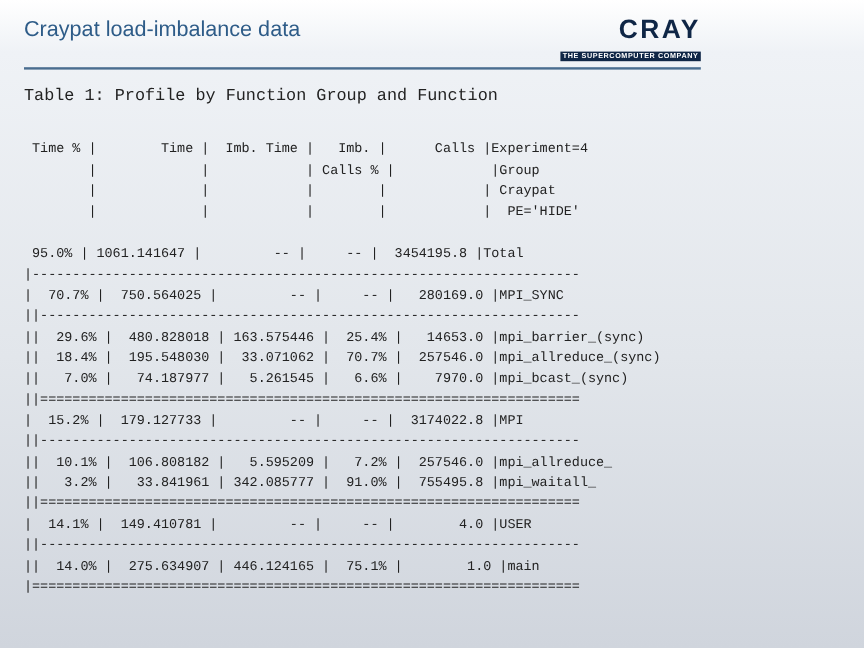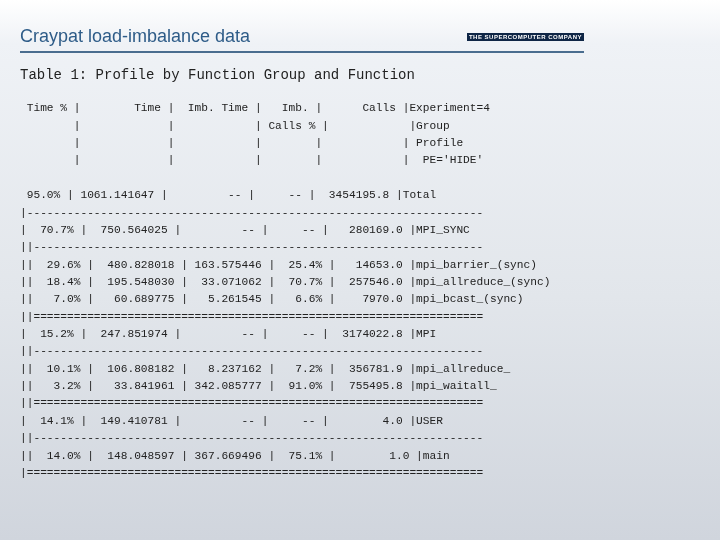--- a/index.html
+++ b/index.html
@@ -5,21 +5,21 @@
   html, body {
     margin: 0;
     padding: 0;
     width: 720px;
     height: 540px;
     overflow: hidden;
     font-family: Arial, Helvetica, sans-serif;
     background: linear-gradient(180deg, #ffffff 0%, #eff2f6 8%, #e2e6eb 55%, #d0d5dd 100%);
   }
   .page {
-    padding: 26px 20px 20px 20px;
+    padding: 14px 20px 20px 20px;
     box-sizing: border-box;
     width: 604px;
     height: 540px;
     color: #222;
   }
   .header {
     display: flex;
     justify-content: space-between;
     align-items: flex-start;
   }
@@ -60,56 +60,58 @@
   .mono {
     font-family: "Courier New", Courier, monospace;
     font-size: 11.2px;
     line-height: 1.55;
     white-space: pre;
     color: #222;
   }
   .table-title {
     font-family: "Courier New", Courier, monospace;
     font-size: 14px;
+    margin-bottom: 12px;
     color: #222;
   }
 </style>
 </head>
 <body>
 
 <div class="page">
 
   <div class="header">
     <div class="title">Craypat load-imbalance data</div>
     <div class="logo">
+      <div class="logo-main">CRAY</div>
       <span class="logo-sub">THE SUPERCOMPUTER COMPANY</span>
     </div>
   </div>
 
   <hr class="hr">
 
   <div class="table-title">Table 1:  Profile by Function Group and Function</div>
 
   <div class="mono">
 <span> Time % |        Time |  Imb. Time |   Imb. |      Calls |Experiment=4</span>
 <span>        |             |            | Calls % |            |Group</span>
-<span>        |             |            |        |            | Profile</span>
+<span>        |             |            |        |            | Craypat</span>
 <span>        |             |            |        |            |  PE='HIDE'</span>
 
 <span> 95.0% | 1061.141647 |         -- |     -- |  3454195.8 |Total</span>
 <span>|--------------------------------------------------------------------</span>
 <span>|  70.7% |  750.564025 |         -- |     -- |   280169.0 |MPI_SYNC</span>
 <span>||-------------------------------------------------------------------</span>
 <span>||  29.6% |  480.828018 | 163.575446 |  25.4% |   14653.0 |mpi_barrier_(sync)</span>
 <span>||  18.4% |  195.548030 |  33.071062 |  70.7% |  257546.0 |mpi_allreduce_(sync)</span>
-<span>||   7.0% |   60.689775 |   5.261545 |   6.6% |    7970.0 |mpi_bcast_(sync)</span>
+<span>||   7.0% |   74.187977 |   5.261545 |   6.6% |    7970.0 |mpi_bcast_(sync)</span>
 <span>||===================================================================</span>
-<span>|  15.2% |  247.851974 |         -- |     -- |  3174022.8 |MPI</span>
+<span>|  15.2% |  179.127733 |         -- |     -- |  3174022.8 |MPI</span>
 <span>||-------------------------------------------------------------------</span>
-<span>||  10.1% |  106.808182 |   8.237162 |   7.2% |  356781.9 |mpi_allreduce_</span>
+<span>||  10.1% |  106.808182 |   5.595209 |   7.2% |  257546.0 |mpi_allreduce_</span>
 <span>||   3.2% |   33.841961 | 342.085777 |  91.0% |  755495.8 |mpi_waitall_</span>
 <span>||===================================================================</span>
 <span>|  14.1% |  149.410781 |         -- |     -- |        4.0 |USER</span>
 <span>||-------------------------------------------------------------------</span>
-<span>||  14.0% |  148.048597 | 367.669496 |  75.1% |        1.0 |main</span>
+<span>||  14.0% |  275.634907 | 446.124165 |  75.1% |        1.0 |main</span>
 <span>|====================================================================</span></div>
 
 </div>
 
 </body></html>

